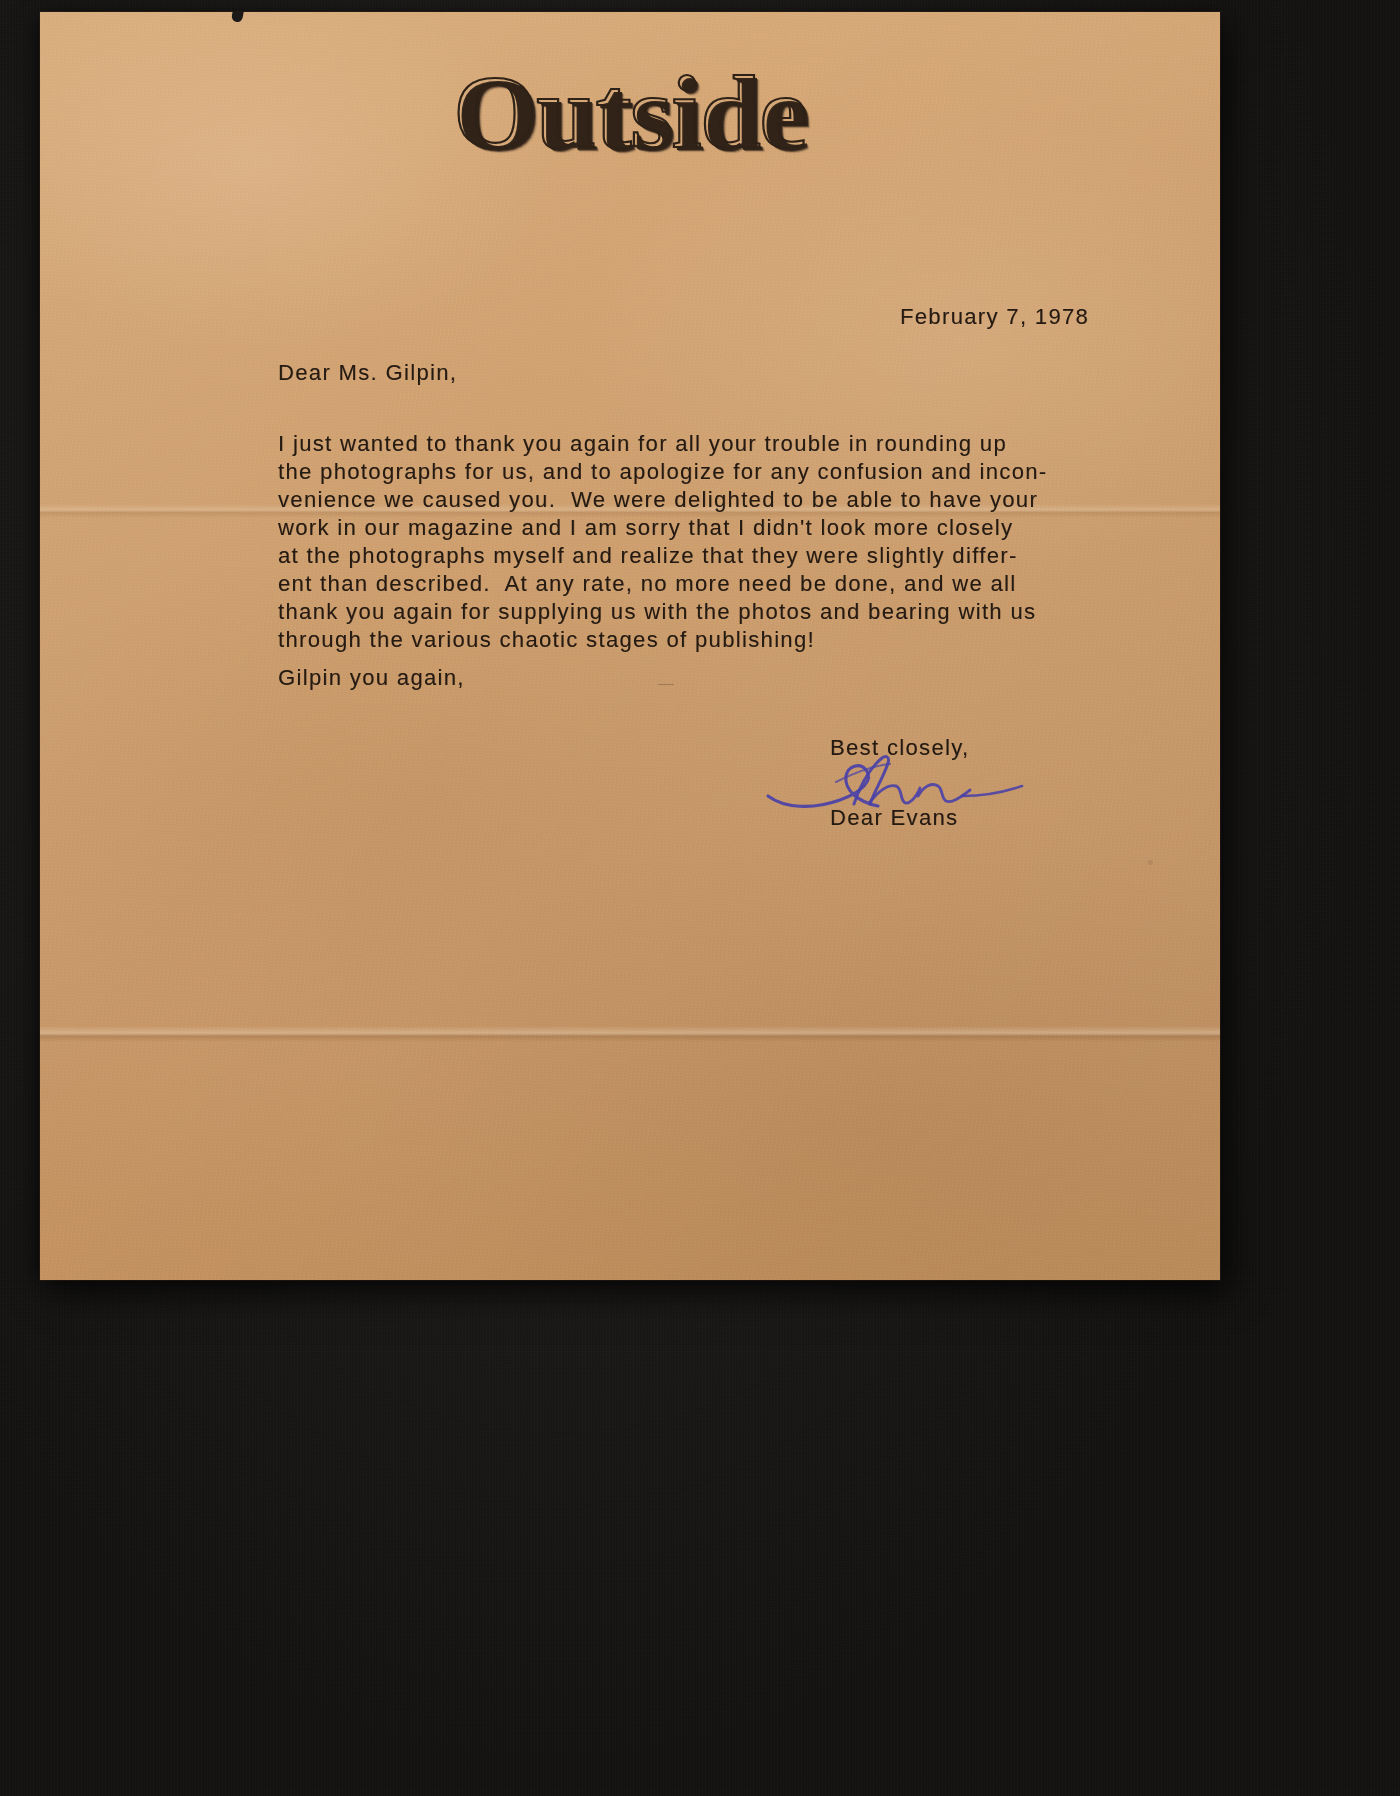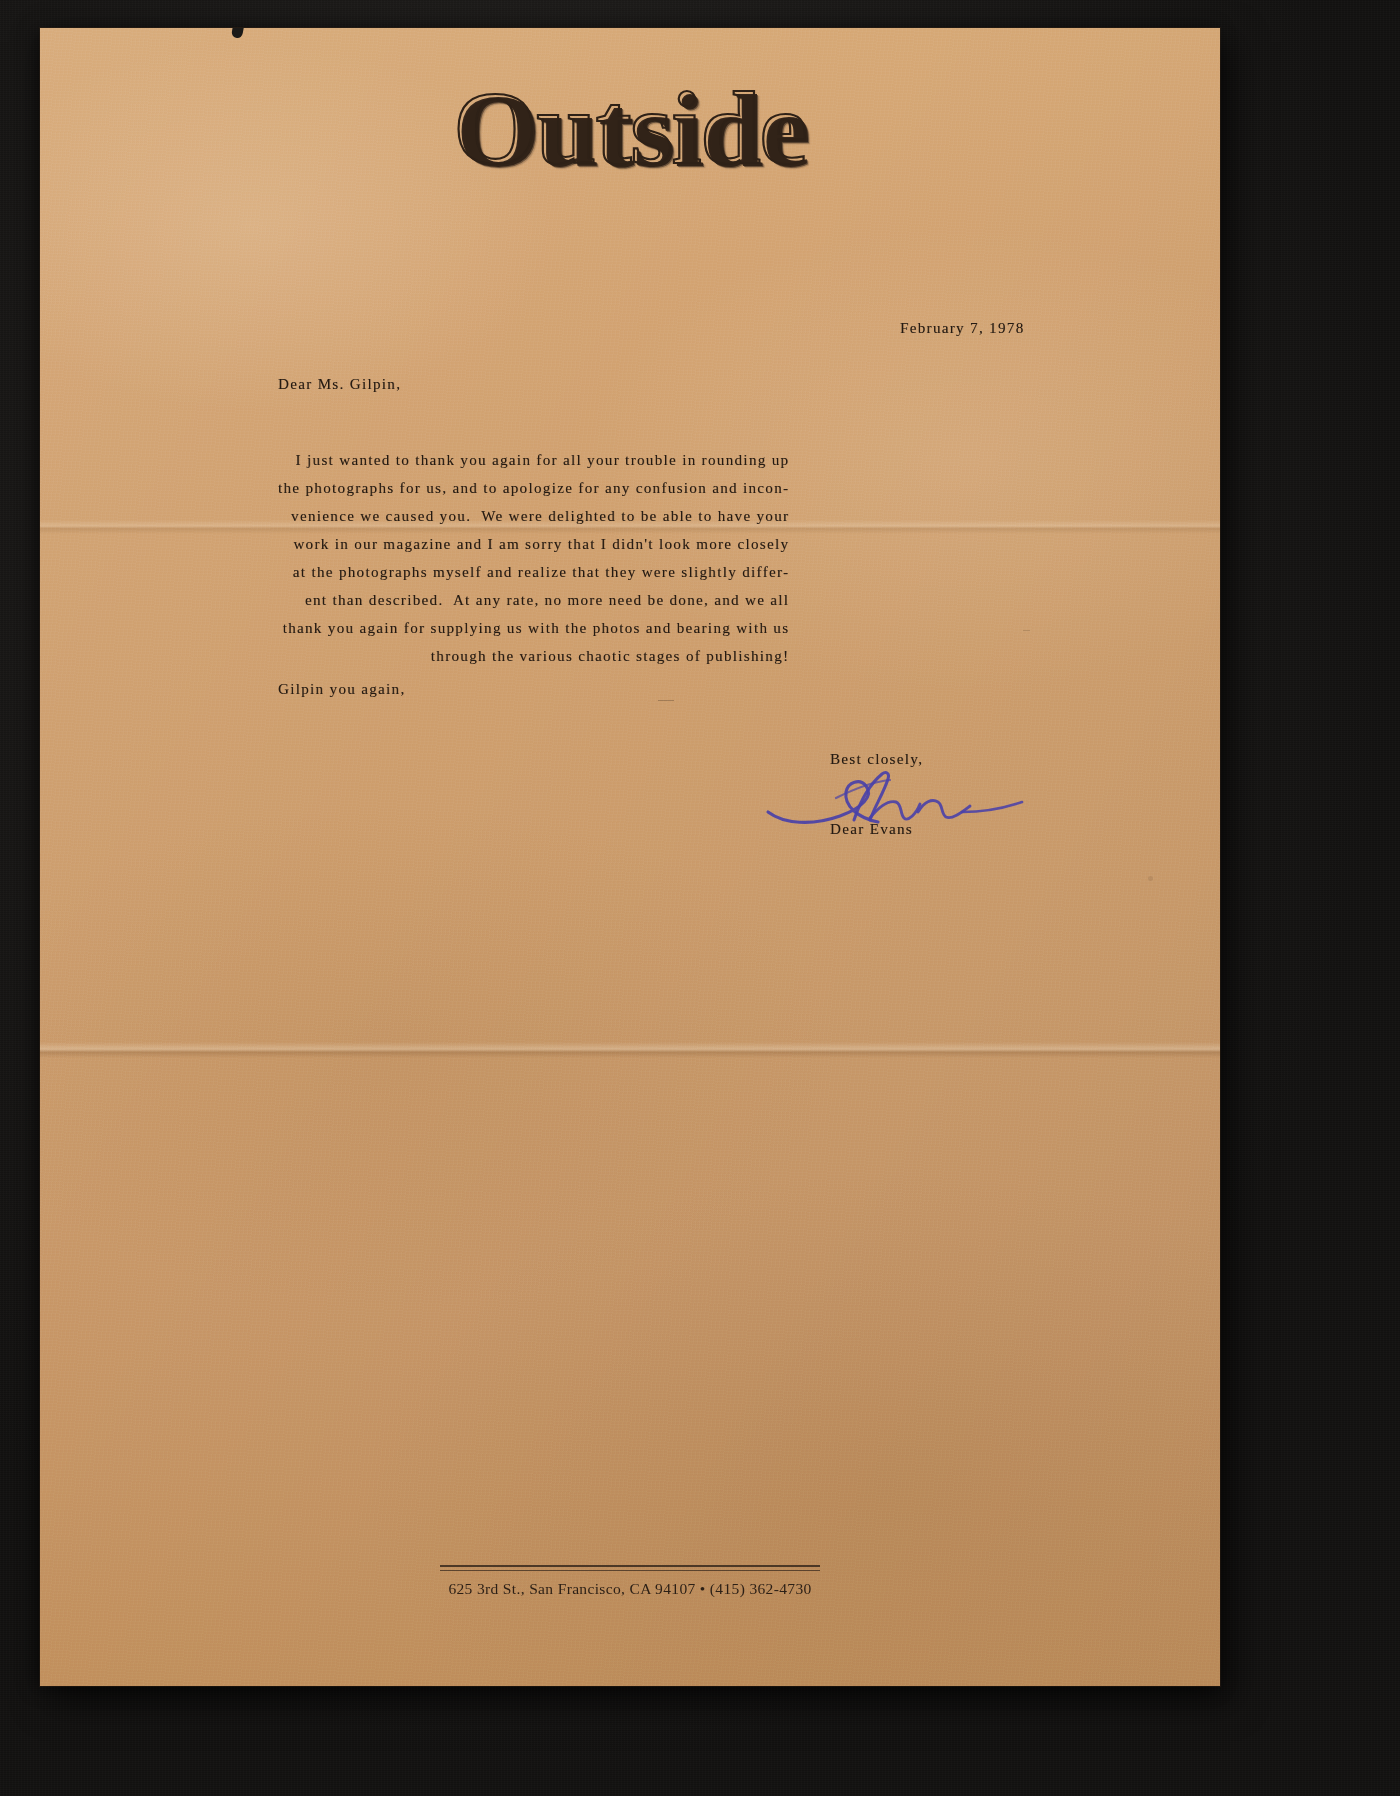--- a/index.html
+++ b/index.html
@@ -29,23 +29,23 @@
     background-image:
       repeating-linear-gradient(0deg, rgba(255,255,255,0.012) 0 1px, rgba(0,0,0,0.012) 1px 2px),
       repeating-linear-gradient(90deg, rgba(255,255,255,0.010) 0 1px, rgba(0,0,0,0.010) 1px 3px);
     pointer-events: none;
   }
 
   
   .sheet {
     position: absolute;
     left: 40px;
-    top: 28px;
+    top: 12px;
     width: 1180px;
-    height: 1658px;
+    height: 1268px;
     background:
       linear-gradient(122deg, rgba(255,255,255,0.05) 0%, rgba(0,0,0,0.00) 38%, rgba(0,0,0,0.045) 100%),
       linear-gradient(180deg, #d6a978 0%, #d3a474 14%, #cfa070 36%, #cb9c6d 58%, #c79769 78%, #c2915f 100%);
     box-shadow:
       0 0 0 1px rgba(60,40,22,0.35),
       10px 14px 34px rgba(0,0,0,0.62),
       -4px 2px 18px rgba(0,0,0,0.45);
     overflow: hidden;
   }
   
@@ -122,27 +122,26 @@
     text-shadow:
        3px 3px 0 rgba(46,33,23,0.95),
        4px 4px 0 rgba(46,33,23,0.55),
        5px 5px 1px rgba(46,33,23,0.22);
     transform: scaleX(1.04);
   }
 
   
   .typed {
     position: absolute;
-    font-family: Liberation Serif, serif;
-    font-size: 15px;
+    font-family: Liberation Sans, sans-serif;
+    font-size: 22px;
     letter-spacing: 1.35px;
     color: #241a12;
     white-space: pre;
     text-shadow: 0.4px 0.4px 0.6px rgba(40,26,16,0.35);
-    text-align: right;
   }
   .date-line {
     left: 860px;
     top: 292px;
   }
   .salutation {
     left: 238px;
     top: 348px;
   }
   .body-block {
@@ -260,22 +259,14 @@
         </g>
       </svg>
     </div>
 
     <div class="typed signer-name">Dear Evans</div>
 
     <div class="stray stray-a"></div>
     <div class="stray stray-b"></div>
     <div class="stray stray-c"></div>
 
-    <div class="footer">
-      <div class="footer-rules">
-        <div class="rule-thick"></div>
-        <div class="rule-gap"></div>
-        <div class="rule-thin"></div>
-      </div>
-      <div class="footer-address">625 3rd St., San Francisco, CA 94107 • (415) 362-4730</div>
-    </div>
   </div>
 </div>
 
 </body></html>

